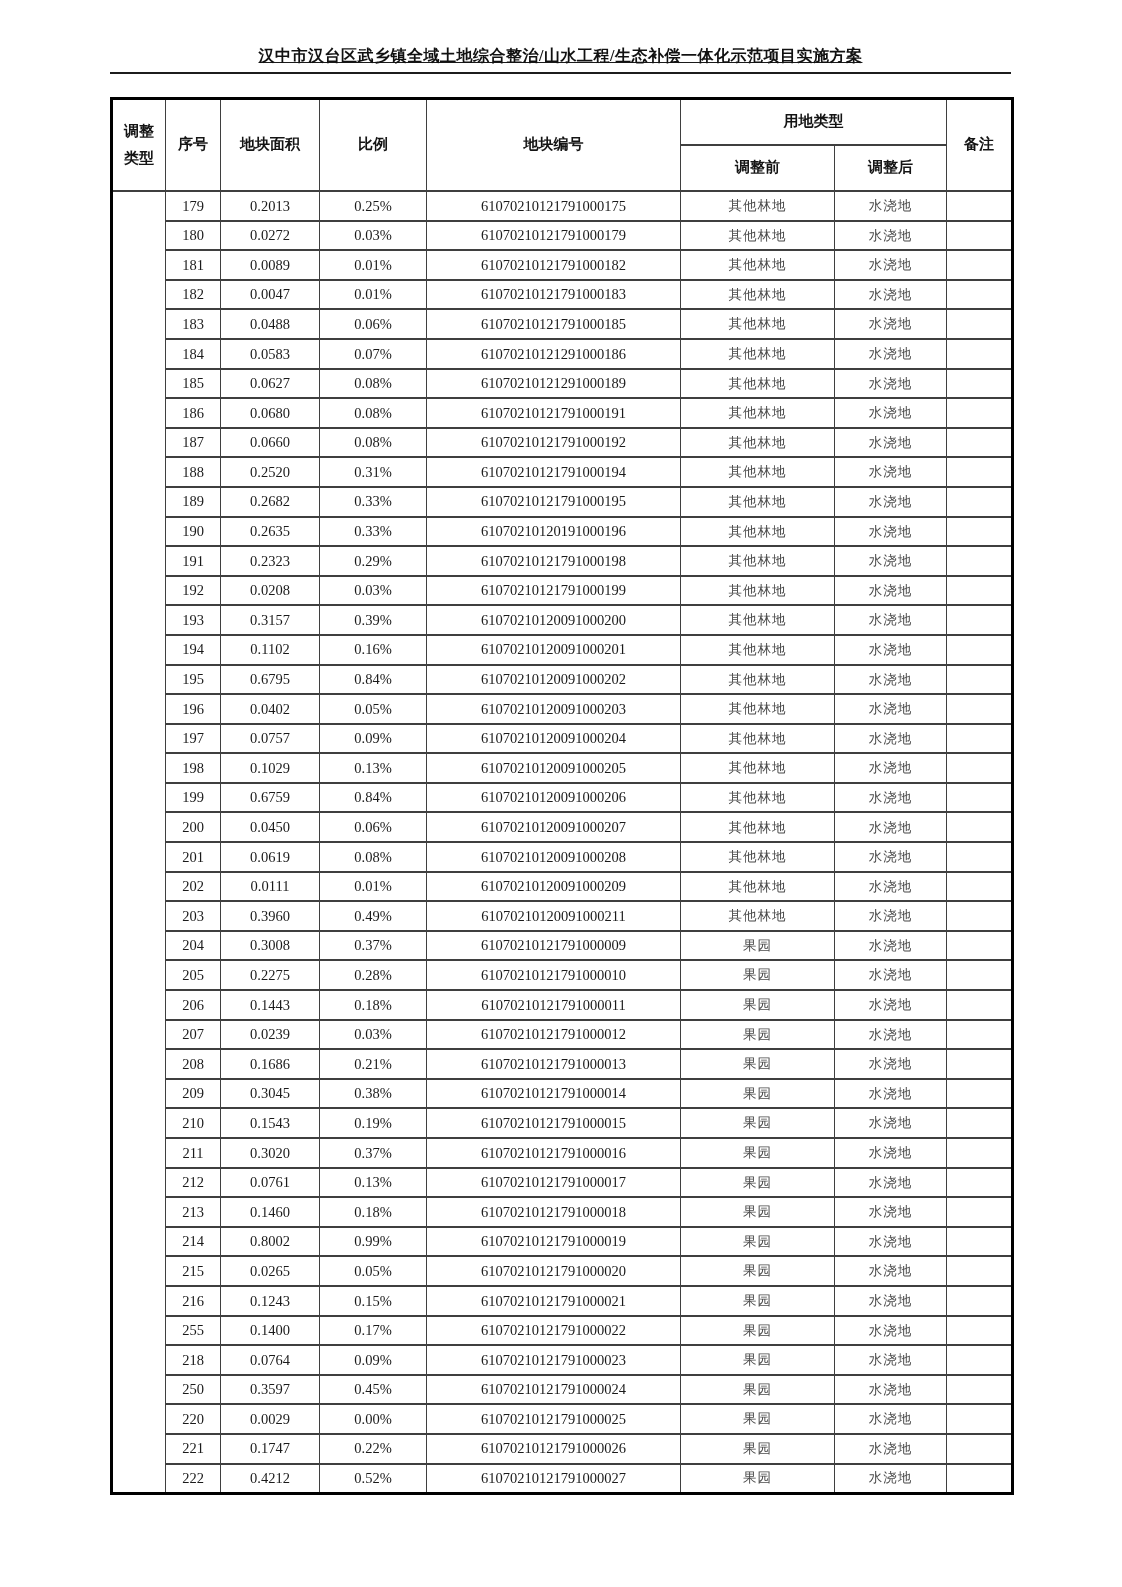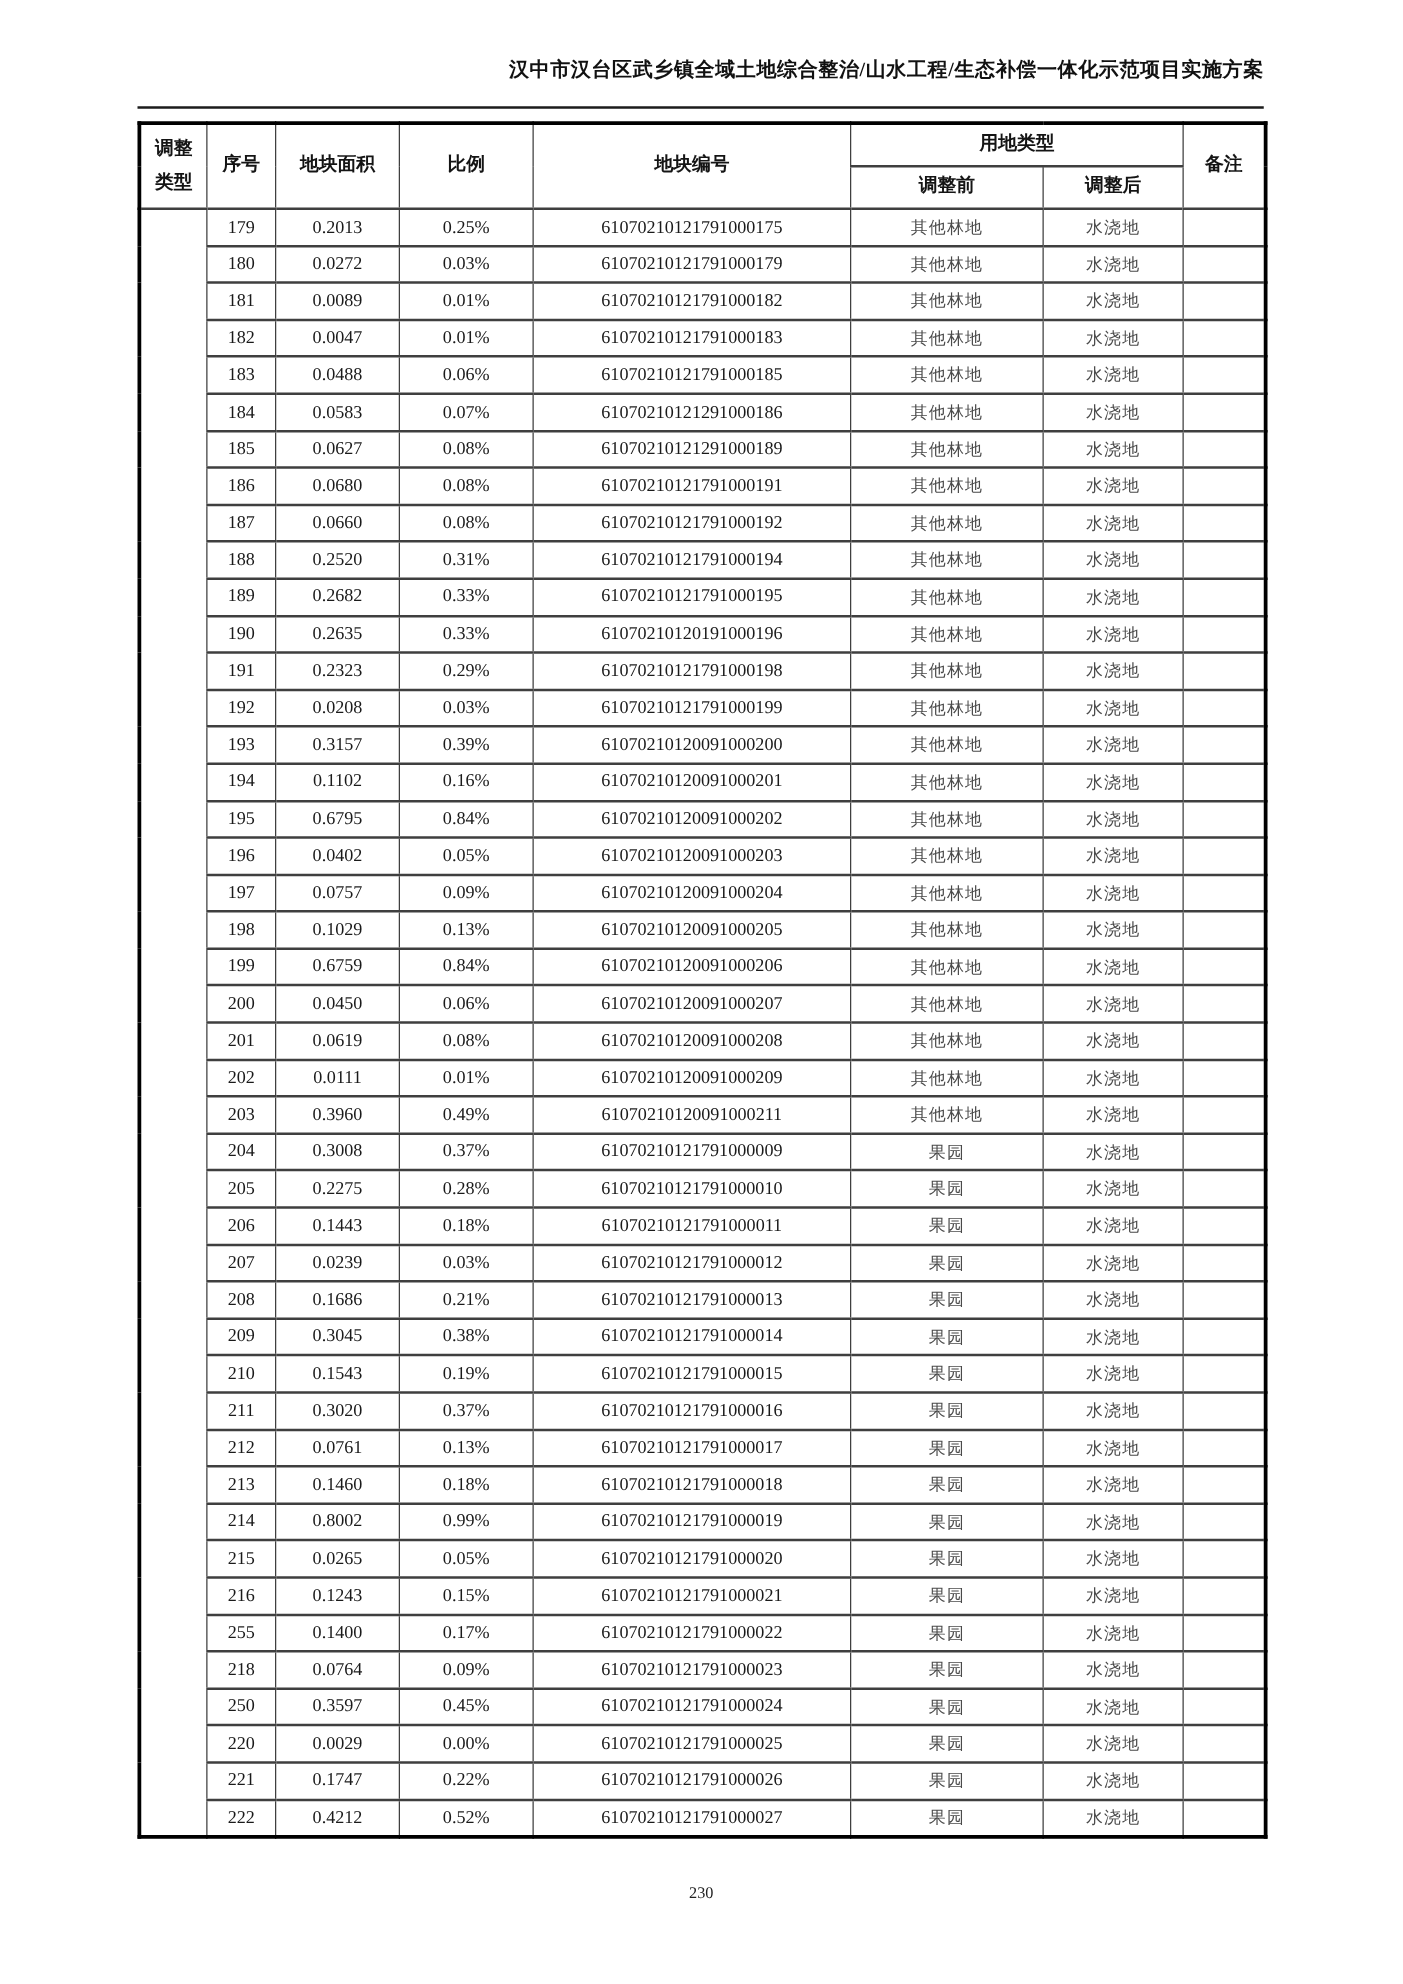--- a/index.html
+++ b/index.html
@@ -14,23 +14,24 @@
     background: #ffffff;
     font-family: "Liberation Serif", "DejaVu Serif", serif;
     color: #1a1a1a;
     overflow: hidden;
   }
   .doc-header {
     position: absolute;
     top: 46px;
     left: 110px;
     width: 901px;
-    text-align: right;
+    text-align: center;
     border-bottom: 2px solid #1c1c1c;
-    padding-bottom: 18px;
+    padding-bottom: 5px;
+    text-decoration: underline;
   }
   .doc-header .title-text {
     font-size: 16px;
     font-weight: bold;
     letter-spacing: 0.5px;
     color: #111;
   }
   table.main-table {
     position: absolute;
     top: 97px;
@@ -63,21 +64,21 @@
     font-size: 14.5px;
     line-height: 1;
   }
   .main-table td.num-cell { letter-spacing: 0; }
   .main-table td.cn-cell {
     color: #4a4a4a;
     font-size: 13.5px;
     letter-spacing: 1px;
   }
   .main-table th.adjust-type-head {
-    padding: 6px 10px;
+    padding: 18px 10px;
     line-height: 1.8;
   }
   .page-footer {
     position: absolute;
     top: 1506px;
     left: 0;
     width: 1122px;
     text-align: center;
     font-size: 13px;
     color: #222;
@@ -512,15 +513,14 @@
       <td class="num-cell">0.4212</td>
       <td class="num-cell">0.52%</td>
       <td class="num-cell">61070210121791000027</td>
       <td class="cn-cell">果园</td>
       <td class="cn-cell">水浇地</td>
       <td></td>
     </tr>
       </tbody>
   </table>
 
-  <div class="page-footer">230</div>
 
 </div>
 
 </body></html>

